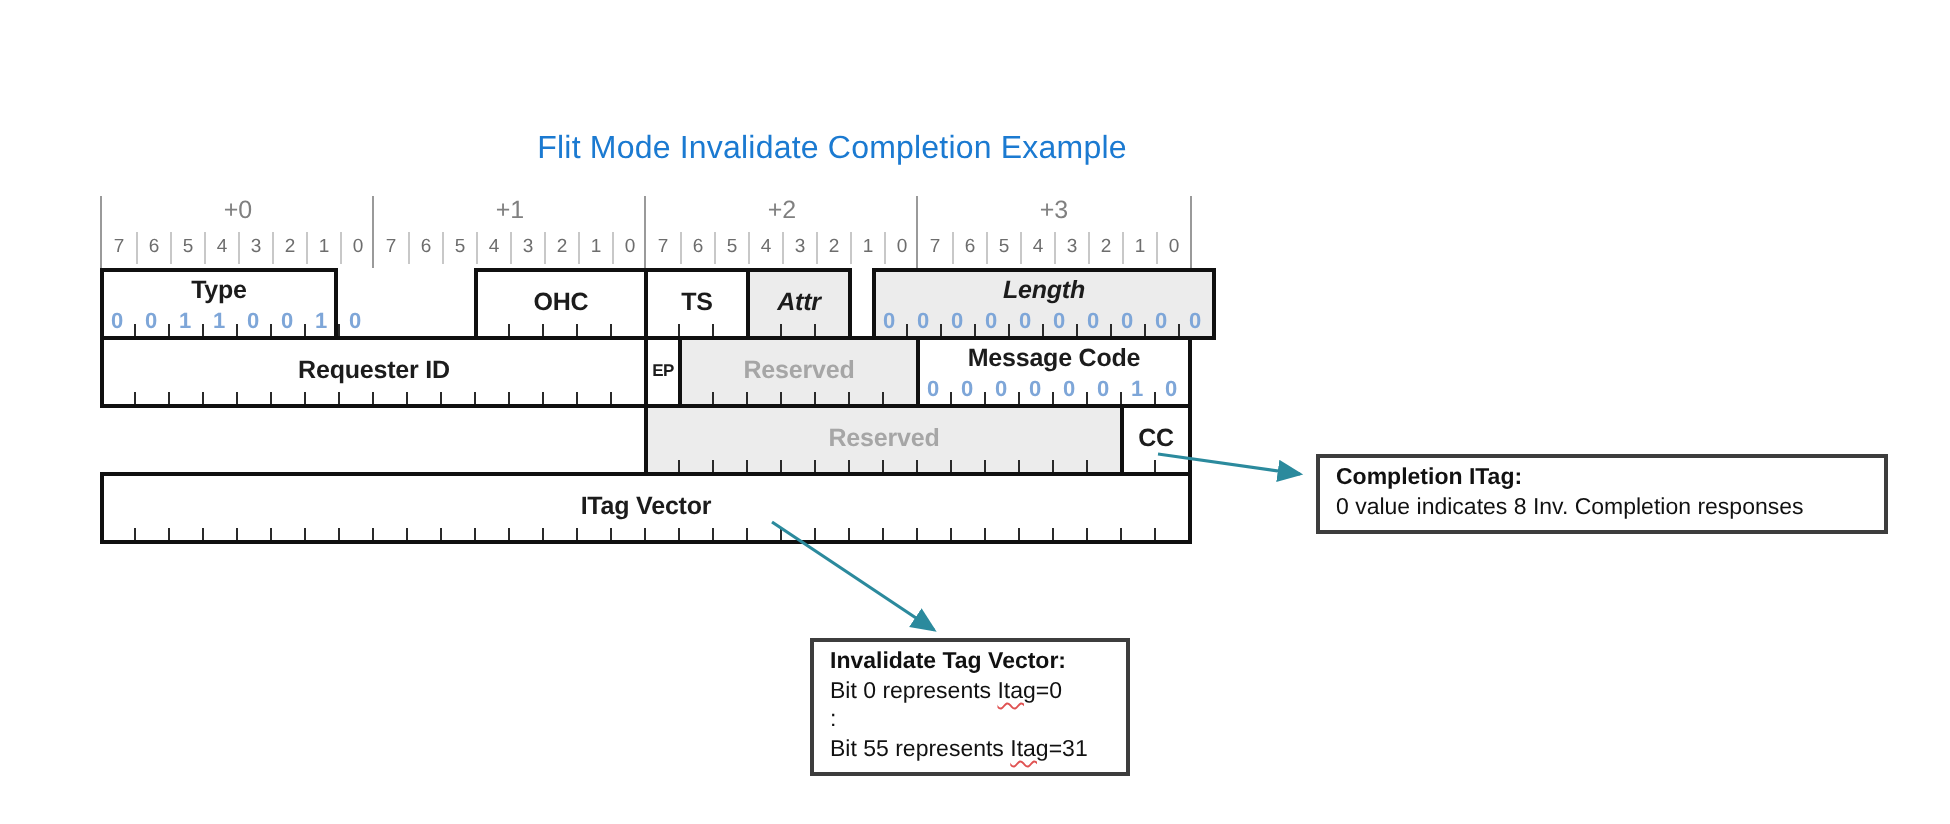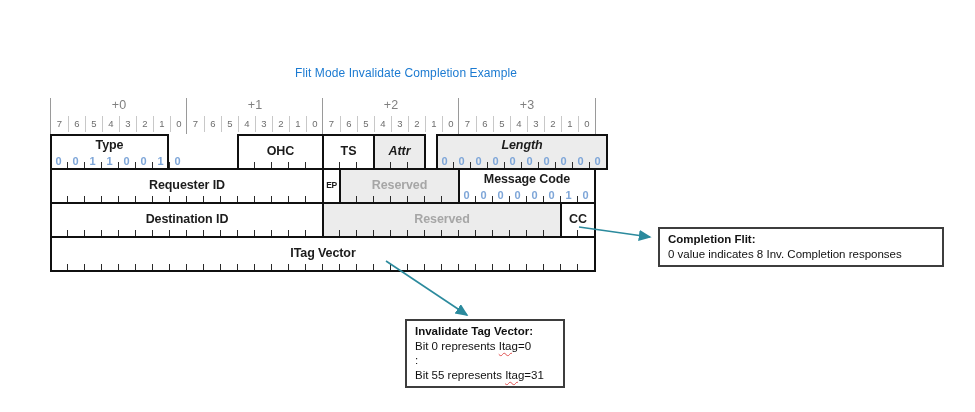--- a/index.html
+++ b/index.html
@@ -11,22 +11,22 @@
     --c-head:#808080;
     --c-border:#101010;
     --c-wavy:#e05252;
   }
   html,body{margin:0;padding:0;background:#fff;}
   .canvas{
     position:relative;width:975px;height:412px;background:#fff;overflow:hidden;
     font-family:"Liberation Sans","DejaVu Sans",sans-serif;color:#111;
   }
   .title{
-    position:absolute;left:11px;top:66px;width:790px;text-align:center;
-    font-size:12px;font-weight:400;color:var(--c-title);letter-spacing:0.1px;
+    position:absolute;left:0;top:66px;width:790px;text-align:center;
+    font-size:16px;font-weight:400;color:var(--c-title);letter-spacing:0.1px;padding-left:21px;
   }
   .table-area{position:absolute;left:50px;top:98px;width:546px;height:174px;}
   .hdr{position:absolute;left:0;top:0;width:546px;height:36px;}
   .byte-label{position:absolute;top:0;height:17px;text-align:center;font-size:12.5px;color:var(--c-head);}
   .bit-num{
     position:absolute;top:18px;width:17px;height:16px;line-height:16px;text-align:center;
     font-size:9.5px;color:#6d6d6d;box-sizing:border-box;
   }
   .bit-num.sep{border-left:1px solid #c8c8c8;}
   .byte-div{position:absolute;top:0;width:1px;height:36px;background:#9a9a9a;}
@@ -208,38 +208,20 @@
           <div class="tick" style="left: 117px;"></div>
           <div class="bit-digit" style="left: -2px; width: 17px;">0</div>
           <div class="bit-digit" style="left: 15px; width: 17px;">0</div>
           <div class="bit-digit" style="left: 32px; width: 17px;">0</div>
           <div class="bit-digit" style="left: 49px; width: 17px;">0</div>
           <div class="bit-digit" style="left: 66px; width: 17px;">0</div>
           <div class="bit-digit" style="left: 83px; width: 17px;">0</div>
           <div class="bit-digit" style="left: 100px; width: 17px;">1</div>
           <div class="bit-digit" style="left: 117px; width: 17px;">0</div>
         </div>
-        <div class="cell" style="left: 0px; top: 68px; width: 274px; height: 36px;">
-          <div class="cell-label" style="top: 8px;">Destination ID</div>
-          <div class="tick" style="left: 15px;"></div>
-          <div class="tick" style="left: 32px;"></div>
-          <div class="tick" style="left: 49px;"></div>
-          <div class="tick" style="left: 66px;"></div>
-          <div class="tick" style="left: 83px;"></div>
-          <div class="tick" style="left: 100px;"></div>
-          <div class="tick" style="left: 117px;"></div>
-          <div class="tick" style="left: 134px;"></div>
-          <div class="tick" style="left: 151px;"></div>
-          <div class="tick" style="left: 168px;"></div>
-          <div class="tick" style="left: 185px;"></div>
-          <div class="tick" style="left: 202px;"></div>
-          <div class="tick" style="left: 219px;"></div>
-          <div class="tick" style="left: 236px;"></div>
-          <div class="tick" style="left: 253px;"></div>
-        </div>
         <div class="cell shaded" style="left: 272px; top: 68px; width: 240px; height: 36px;">
           <div class="cell-label muted" style="top: 8px;">Reserved</div>
           <div class="tick" style="left: 15px;"></div>
           <div class="tick" style="left: 32px;"></div>
           <div class="tick" style="left: 49px;"></div>
           <div class="tick" style="left: 66px;"></div>
           <div class="tick" style="left: 83px;"></div>
           <div class="tick" style="left: 100px;"></div>
           <div class="tick" style="left: 117px;"></div>
           <div class="tick" style="left: 134px;"></div>
@@ -294,21 +276,21 @@
     <defs>
       <marker id="ah" markerWidth="9" markerHeight="8" refX="7" refY="3.5" orient="auto">
         <path class="arrow-head" d="M0,0 L8,3.5 L0,7 z"></path>
       </marker>
     </defs>
     <line class="arrow" x1="579" y1="227" x2="650" y2="237" marker-end="url(#ah)"></line>
     <line class="arrow" x1="386" y1="261" x2="467" y2="315" marker-end="url(#ah)"></line>
   </svg>
 
   <div class="note" style="left:658px;top:227px;width:266px;">
-    <div class="note-title">Completion Flit:</div>
+    <div class="note-title">Completion ITag:</div>
     <div class="note-body">
         <div><span>0 value indicates 8 Inv. Completion responses</span></div>
       </div>
   </div>
 
   <div class="note" style="left:405px;top:319px;width:140px;">
     <div class="note-title">Invalidate Tag Vector:</div>
     <div class="note-body">
         <div><span>Bit 0 represents </span><span class="wavy">Itag</span><span>=0</span></div>
         <div><span>:</span></div>

